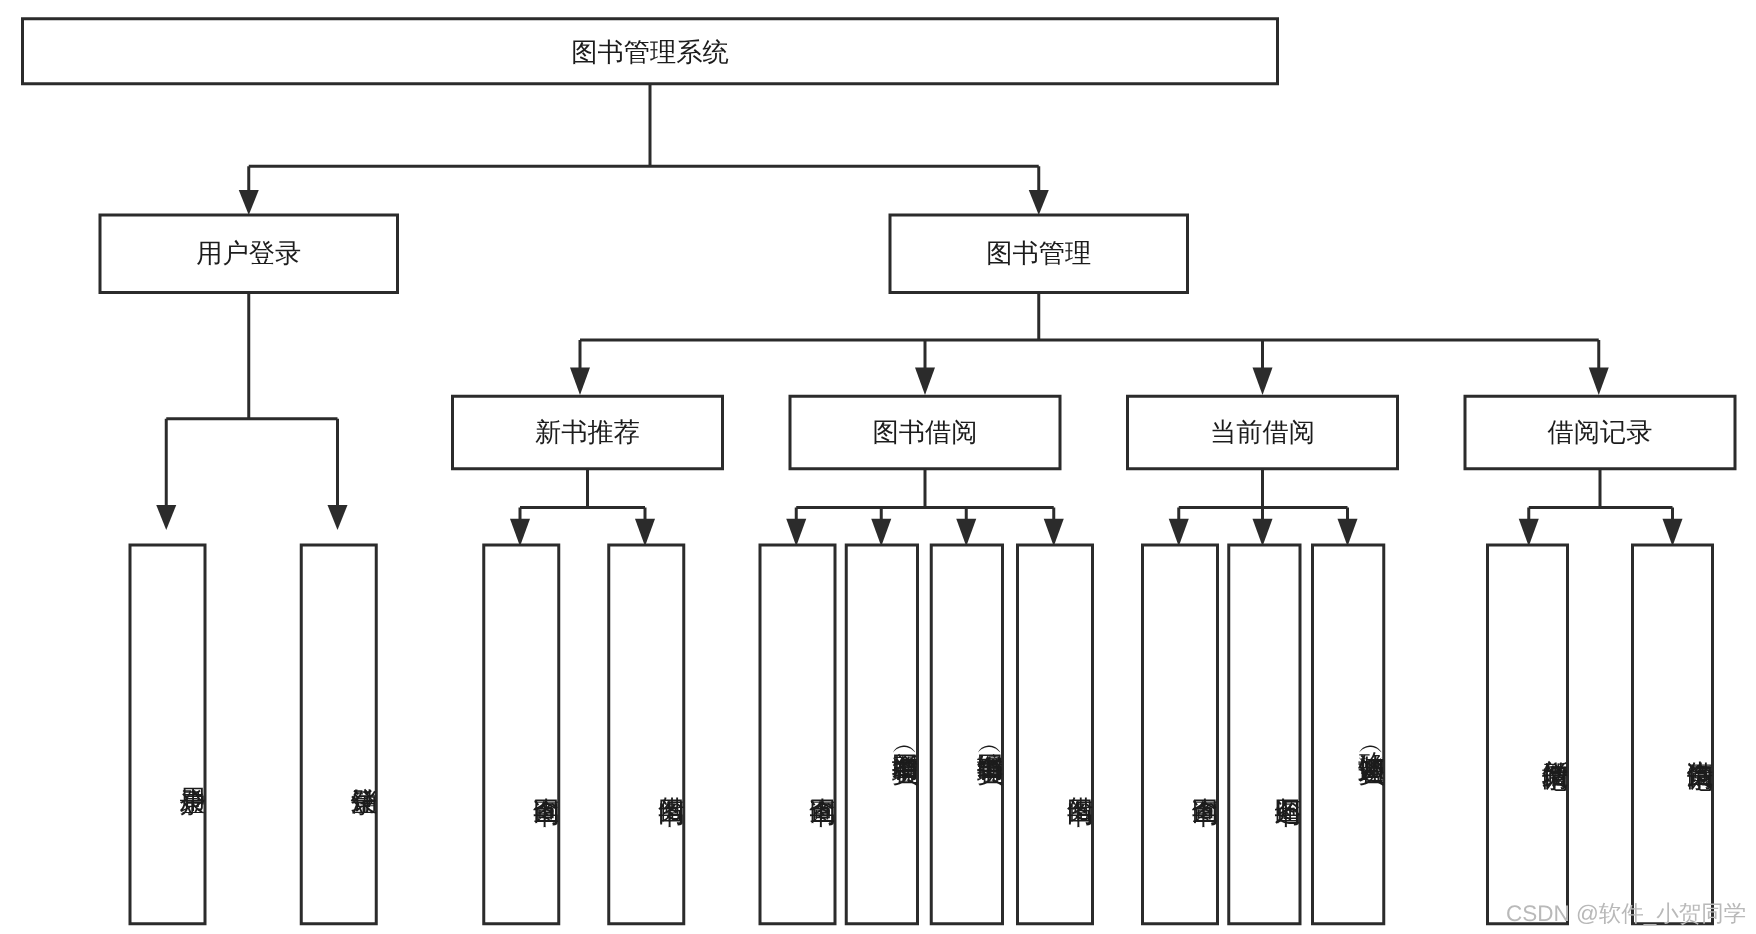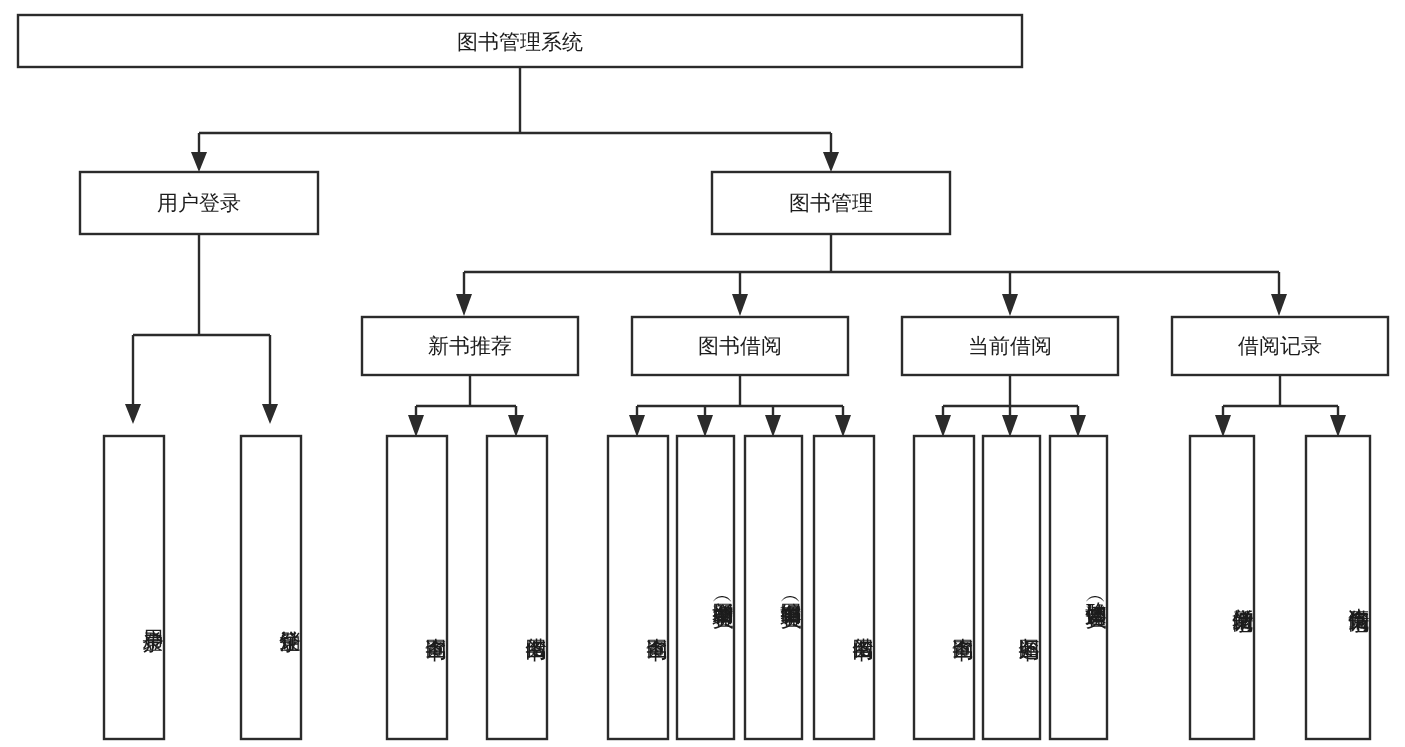--- a/index.html
+++ b/index.html
@@ -193,14 +193,15 @@
   <div class="node-label-v" style="left:745px; top:444px; width:57px; height:290px;">编辑图书（管理员）</div>
   <div class="node-label-v" style="left:814px; top:510px; width:60px; height:225px;">借阅图书</div>
 
   <div class="node-label-v" style="left:914px; top:510px; width:60px; height:225px;">查询图书</div>
   <div class="node-label-v" style="left:983px; top:510px; width:57px; height:225px;">归还图书</div>
   <div class="node-label-v" style="left:1050px; top:444px; width:57px; height:290px;">确认归还（管理员）</div>
 
   <div class="node-label-v" style="left:1190px; top:456px; width:64px; height:275px;">新增借阅记录</div>
   <div class="node-label-v" style="left:1306px; top:456px; width:64px; height:275px;">查询借阅记录</div>
 
+  <div class="watermark">CSDN @软件_小贺同学</div>
 
 </div>
 
 </body></html>

